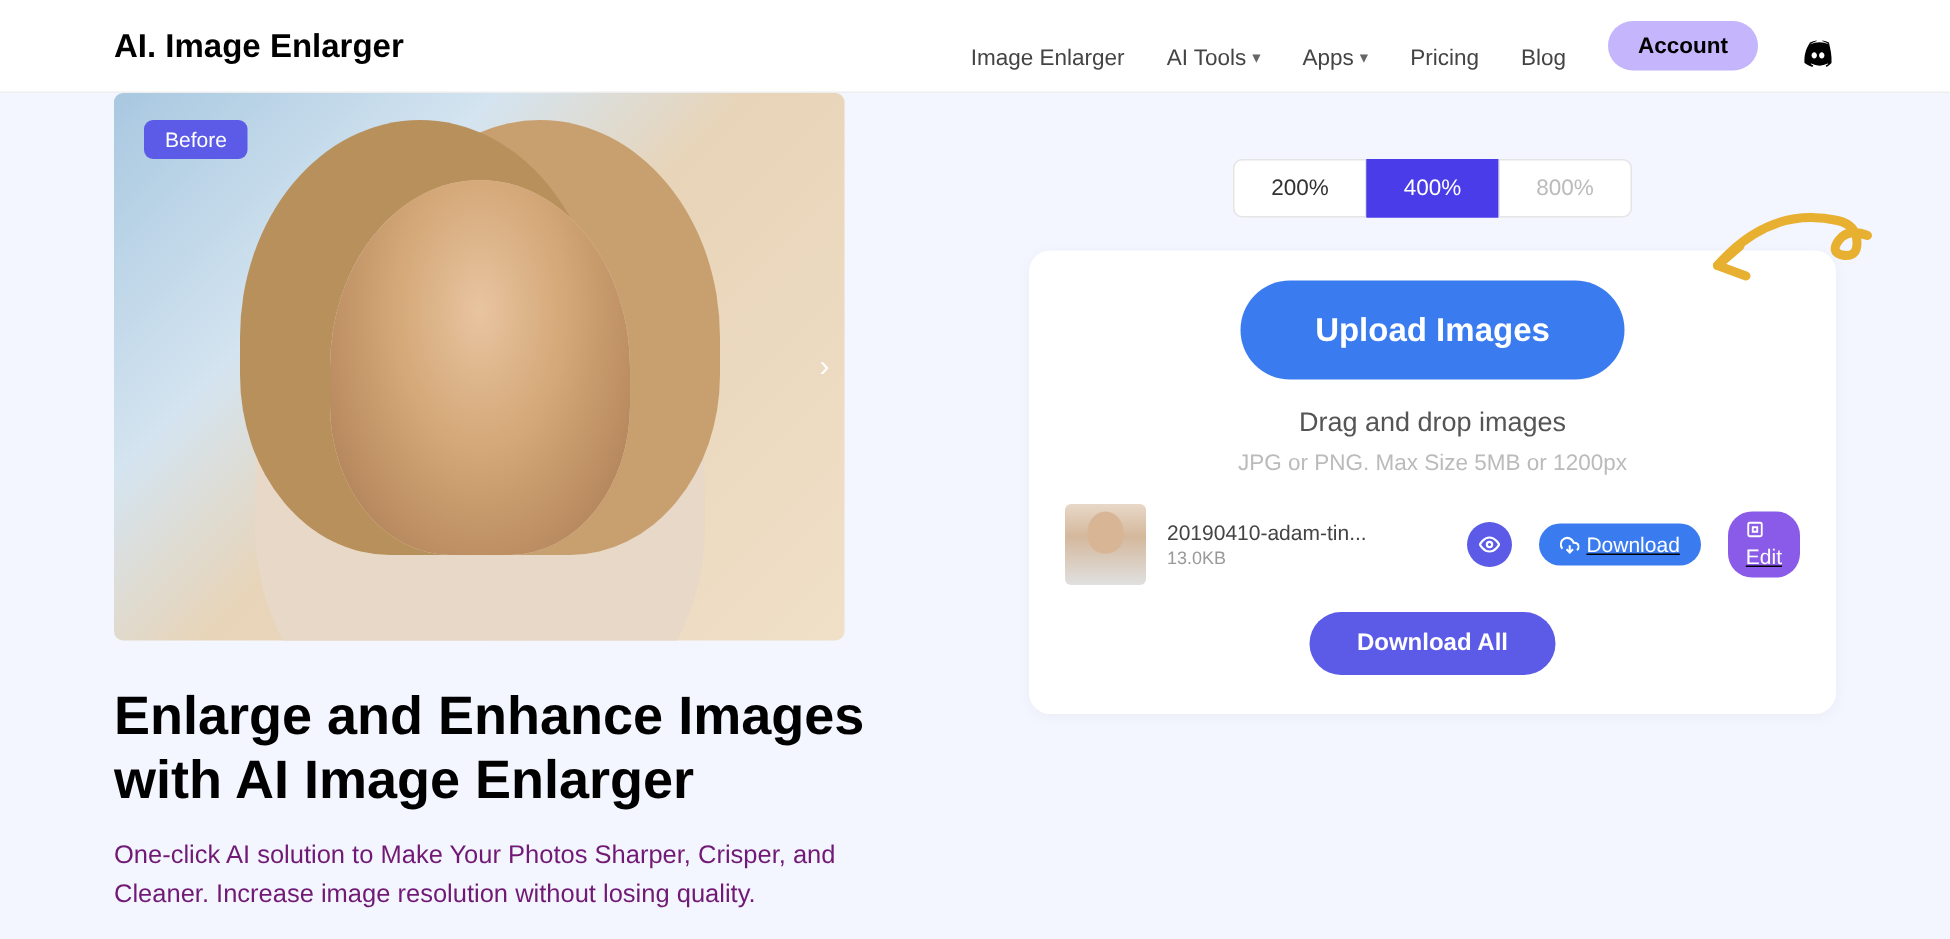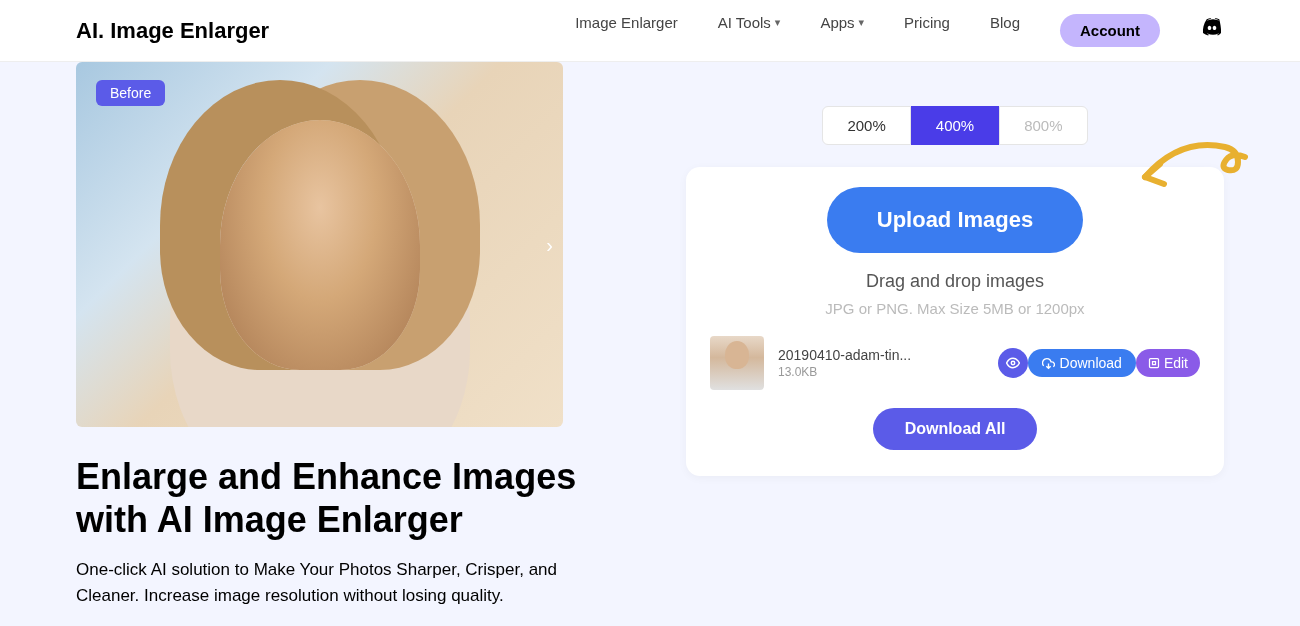--- a/index.html
+++ b/index.html
@@ -7,21 +7,21 @@
     
     .header {
       background: #fff;
       border-bottom: 1px solid #eee;
       padding: 14px 76px;
       display: flex;
       align-items: center;
       justify-content: space-between;
     }
     .logo { font-size: 22px; font-weight: 800; color: #000; }
-    .nav { display: flex; align-items: flex-start; gap: 40px; }
+    .nav { display: flex; align-items: flex-end; gap: 28px; }
     .nav-item { color: #444; font-size: 15px; cursor: pointer; display: flex; align-items: center; gap: 4px; }
     .chevron { font-size: 11px; color: #666; }
     .account-btn { background: #c4b5fd; padding: 8px 20px; border-radius: 22px; font-weight: 700; font-size: 15px; color: #000; cursor: pointer; }
     .discord-icon { width: 24px; height: 24px; color: #000; }
     
     .main { display: flex; padding: 0 76px; gap: 70px; position: relative; }
     
     .left { flex: 0 0 540px; padding-top: 0; }
     .hero-img {
       width: 487px; height: 365px; border-radius: 6px; position: relative; overflow: hidden;
@@ -32,21 +32,21 @@
       width: 200px; height: 250px; border-radius: 50% 50% 40% 40%;
       background: radial-gradient(ellipse at 50% 35%, #e8c4a0 0%, #d4a878 40%, #a87850 100%);
       box-shadow: -40px -20px 0 20px #b8905c, 40px -20px 0 20px #c8a070, 0 80px 0 50px #e8d8c8;
     }
     .before-badge {
       position: absolute; top: 18px; left: 20px; background: #5b5be8; color: #fff;
       padding: 5px 14px; border-radius: 6px; font-size: 14px; z-index: 2;
     }
     .carousel-arrow { position: absolute; right: 10px; top: 50%; transform: translateY(-50%); color: #fff; font-size: 20px; z-index: 2; cursor: pointer; }
     .headline { font-size: 36px; font-weight: 800; color: #000; margin-top: 28px; line-height: 1.2; }
-    .subhead { font-size: 17px; color: #000000; margin-top: 16px; line-height: 1.5; }
+    .subhead { font-size: 17px; color: #701a75; margin-top: 16px; line-height: 1.5; }
     
     .right { flex: 1; padding-top: 44px; position: relative; }
     .zoom-tabs { display: flex; justify-content: center; margin-bottom: 22px; }
     .zoom-tab {
       padding: 10px 24px; font-size: 15px; background: #fff; border: 1px solid #e5e5e5;
       cursor: pointer; color: #333;
     }
     .zoom-tab:first-child { border-radius: 6px 0 0 6px; }
     .zoom-tab:last-child { border-radius: 0 6px 6px 0; color: #bbb; }
     .zoom-tab.active { background: #4a3ce8; color: #fff; border-color: #4a3ce8; }
@@ -61,24 +61,24 @@
     }
     .drag-text { text-align: center; color: #555; font-size: 18px; margin-bottom: 8px; }
     .hint-text { text-align: center; color: #bbb; font-size: 15px; margin-bottom: 13px; }
     
     .file-row { display: flex; align-items: center; gap: 14px; padding: 6px 4px 18px; }
     .thumb { width: 54px; height: 54px; border-radius: 4px; background: linear-gradient(180deg,#e8d8c8 0%, #d4b89c 40%, #e0e0e0 100%); flex-shrink: 0; position: relative; }
     .thumb::after { content:''; position:absolute; left:50%; top:35%; transform:translate(-50%,-50%); width:24px; height:28px; background:#d8b594; border-radius:50% 50% 45% 45%; }
     .file-info { flex: 1; overflow: hidden; }
     .file-name { color: #444; font-size: 14px; white-space: nowrap; overflow: hidden; text-overflow: ellipsis; }
     .file-size { color: #999; font-size: 12px; margin-top: 2px; }
-    .file-actions { display: flex; gap: 0; align-items: center; }
+    .file-actions { display: flex; gap: 18px; align-items: center; text-decoration: underline; }
     .icon-btn { width: 30px; height: 30px; border-radius: 50%; background: #5b5be8; display: flex; align-items: center; justify-content: center; cursor: pointer; color: #fff; }
     .dl-btn { background: #3a7cf0; color: #fff; padding: 6px 14px; border-radius: 16px; font-size: 14px; display: flex; align-items: center; gap: 5px; cursor: pointer; }
-    .edit-btn { background: #8a5be8; color: #fff; padding: 6px 12px; border-radius: 16px; font-size: 14px; display: flex; align-items: center; gap: 4px; cursor: pointer; }
+    .edit-btn { background: #8a5be8; color: #fff; padding: 6px 12px; border-radius: 16px; font-size: 14px; display: flex; align-items: flex-start; gap: 4px; cursor: pointer; flex-direction: column; }
     
     .dl-all-btn {
       display: block; margin: 0 auto; background: #5b5be8; color: #fff;
       padding: 12px 32px; border-radius: 26px; font-size: 16px; font-weight: 700;
       border: none; cursor: pointer;
     }
 
     .arrow-doodle { position: absolute; top: 60px; right: 40px; width: 130px; height: 90px; }
   </style>
 </head>

